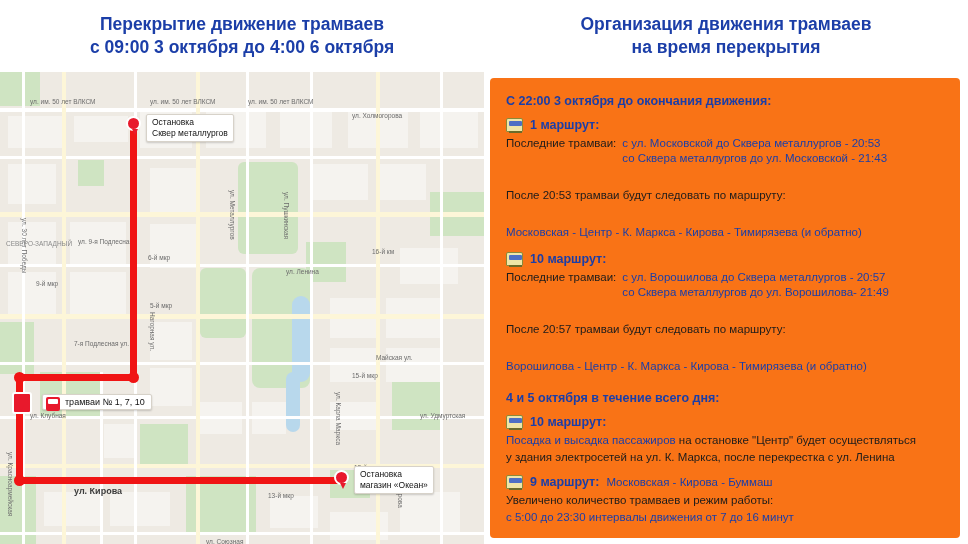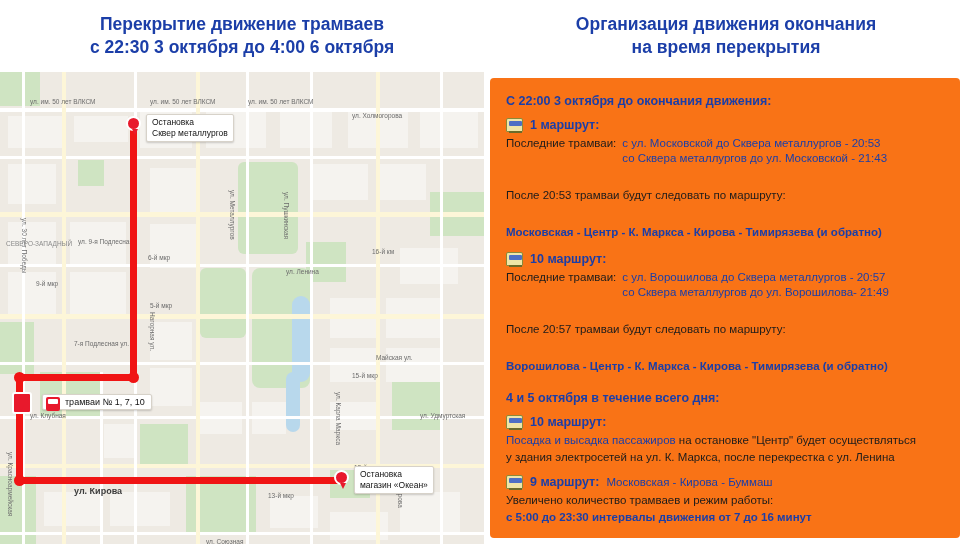--- a/index.html
+++ b/index.html
@@ -98,38 +98,38 @@
   .tram-ico:after {
     content: ""; position: absolute; left: 2px; bottom: -2px; width: 13px; height: 2px;
     background: #6b6b2a;
   }
   .route-name { color: #1b3ea8; font-weight: bold; font-size: 12.5px; }
   .row { display: flex; font-size: 11.5px; line-height: 15px; color: #1c1c1c; margin: 2px 0; }
   .row .lbl { color: #1c1c1c; white-space: nowrap; margin-right: 6px; }
   .row .vals { color: #1b3ea8; }
   .row .vals div { white-space: nowrap; }
   .line { font-size: 11.5px; line-height: 16px; color: #1c1c1c; margin: 21px 0 1px 0; }
-  .line.blue { color: #1b3ea8; font-weight: bold; }
+  .line.blue { color: #1b3ea8; }
   .spacer { height: 14px; }
   .inline-row { display: flex; align-items: center; gap: 7px; margin: 5px 0 3px 0; font-size: 11.5px; }
   .inline-row .txt { color: #1c1c1c; }
   .inline-row .txt-blue { color: #1b3ea8; }
 </style>
 </head>
 <body>
 
 <div class="page">
 
   <div class="hdr-left">
     <div>Перекрытие движение трамваев</div>
-    <div>с 22:30 3 октября до 4:00 6 октября</div>
+    <div>с 09:00 3 октября до 4:00 6 октября</div>
   </div>
 
   <div class="hdr-right">
-    <div>Организация движения окончания</div>
+    <div>Организация движения трамваев</div>
     <div>на время перекрытия</div>
   </div>
 
   <div class="map">
     <div class="map-bg">
 
       <div class="green" style="left:0;top:0;width:40px;height:34px;"></div>
       <div class="green" style="left:238px;top:90px;width:60px;height:92px;border-radius:6px;"></div>
       <div class="green" style="left:200px;top:196px;width:46px;height:70px;border-radius:6px;"></div>
       <div class="green" style="left:252px;top:196px;width:58px;height:120px;border-radius:8px;"></div>

